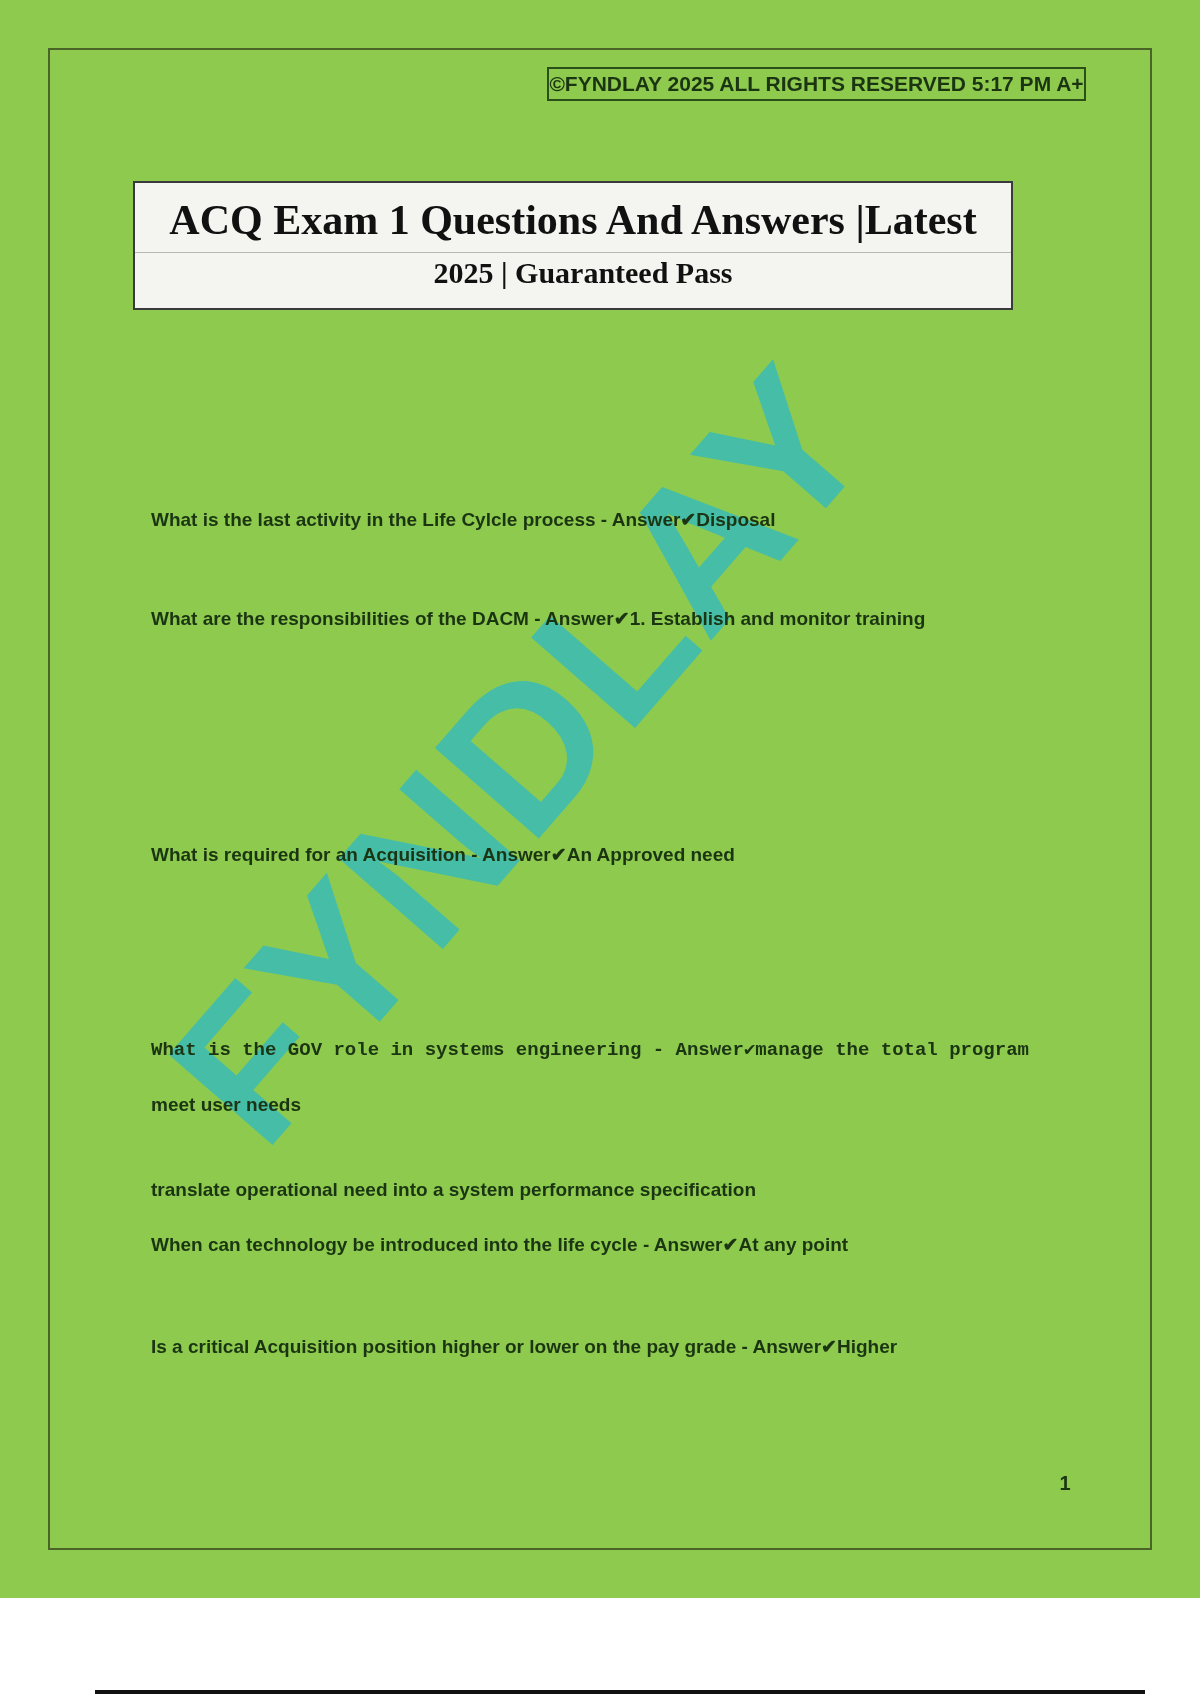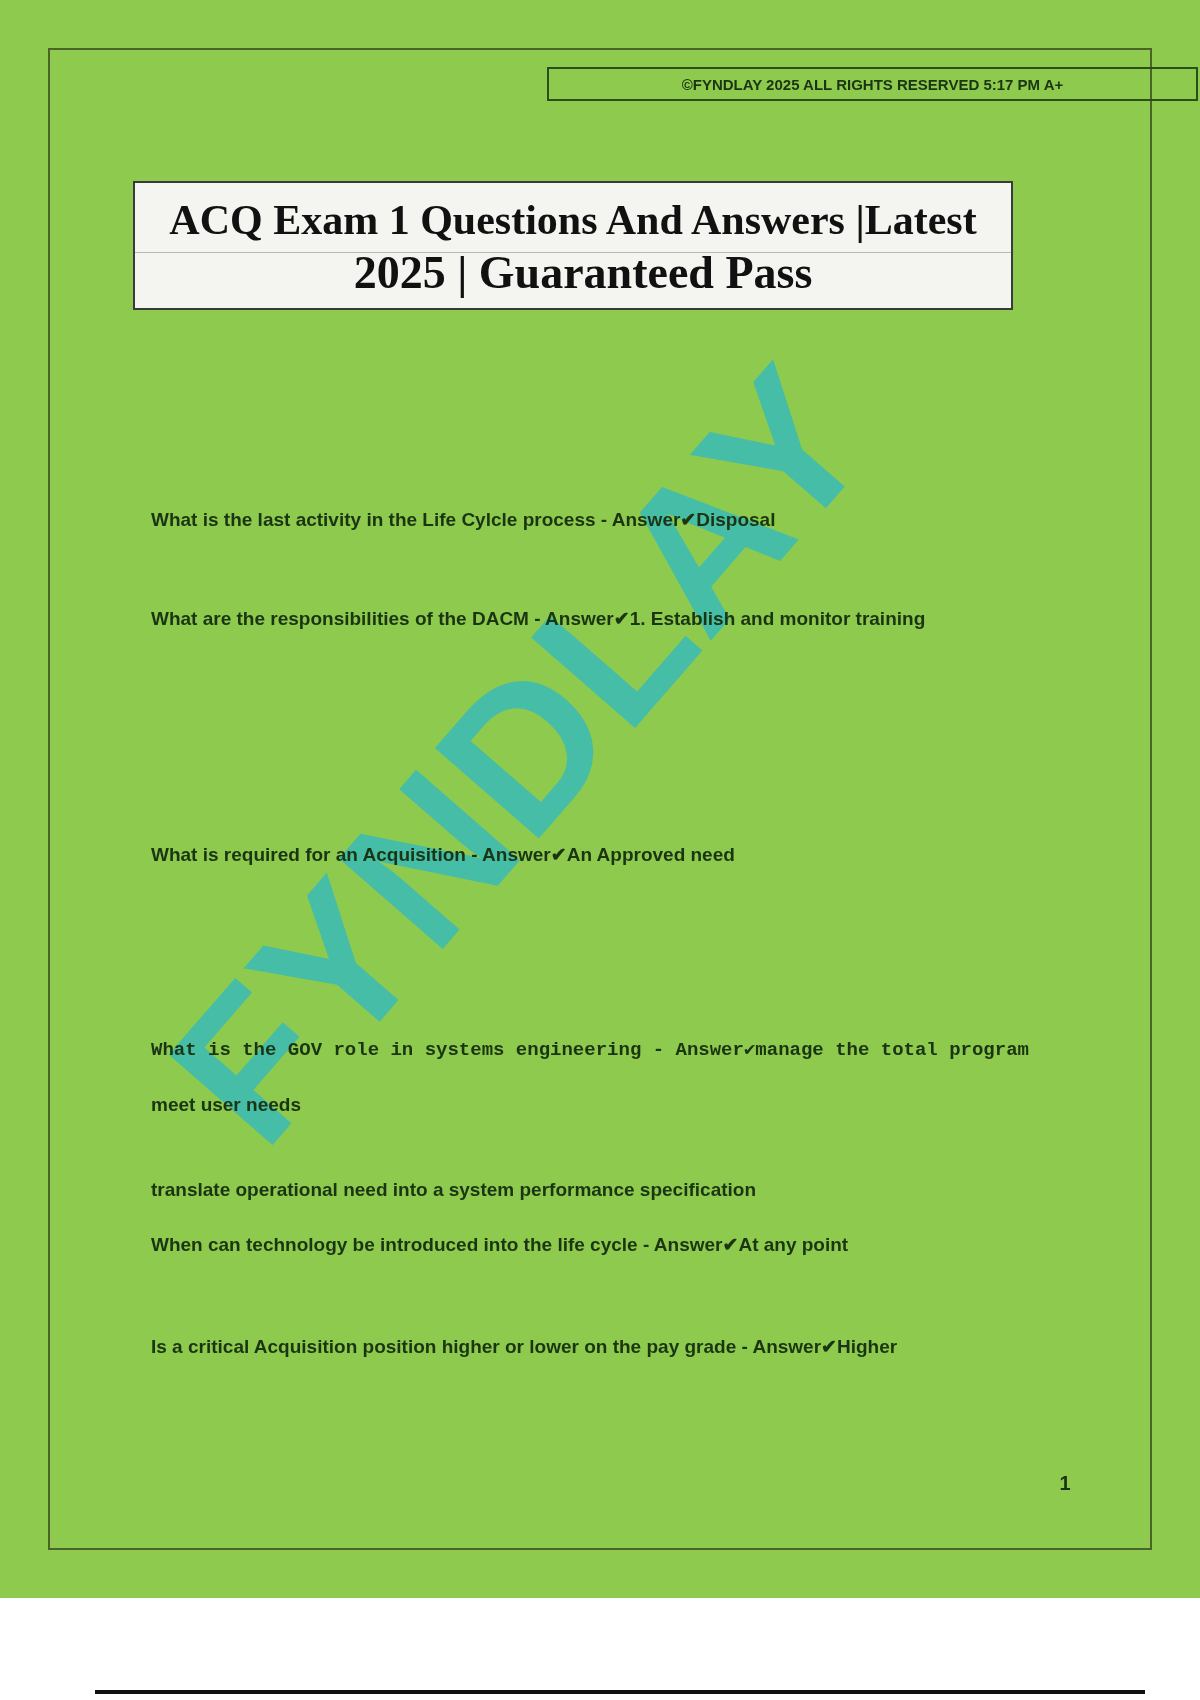--- a/index.html
+++ b/index.html
@@ -21,32 +21,32 @@
 
   .page-border{position:absolute;left:48px;top:48px;width:1104px;height:1502px;
     border:2px solid var(--page-border);}
 
   .watermark{position:absolute;left:0px;top:655px;width:1040px;height:200px;
     transform:rotate(-49deg);transform-origin:50% 50%;
     font-family:"Liberation Sans",sans-serif;font-weight:bold;font-size:200px;
     letter-spacing:0.01em;line-height:200px;text-align:center;
     color:var(--watermark);opacity:0.88;white-space:nowrap;}
 
-  .copyright-box{position:absolute;left:547px;top:67px;width:651px;height:34px;
+  .copyright-box{position:absolute;left:547px;top:67px;width:539px;height:34px;
     border:2px solid var(--copyright-border);
     display:flex;align-items:center;justify-content:center;
-    font-size:15px;font-weight:bold;color:var(--text);white-space:nowrap;}
+    font-size:21px;font-weight:bold;color:var(--text);white-space:nowrap;}
 
   .title-box{position:absolute;left:133px;top:181px;width:880px;height:129px;
     background:var(--title-bg);border:2px solid #3a3a3a;
     font-family:"Liberation Serif",serif;font-weight:bold;color:var(--title-text);
     text-align:center;}
   .title-row1{height:70px;line-height:74px;font-size:42px;border-bottom:1px solid #b9b9b4;
     white-space:nowrap;overflow:visible;}
-  .title-row2{height:40px;line-height:40px;font-size:46px;white-space:nowrap;overflow:visible;margin-left:20px;}
+  .title-row2{height:40px;line-height:40px;font-size:30px;white-space:nowrap;overflow:visible;margin-left:20px;}
 
   .qa-layer{position:absolute;left:16px;top:0;width:1200px;height:1598px;}
   .qa-line{position:absolute;left:135px;font-size:19px;line-height:26px;font-weight:bold;
     color:var(--text);white-space:nowrap;}
 
   .page-number{position:absolute;left:1040px;top:1472px;width:50px;text-align:center;
     font-size:20px;font-weight:bold;color:var(--text);}
 
   .bottom-rule{position:absolute;left:95px;top:1690px;width:1050px;height:4px;
     background:var(--bottom-line);}

